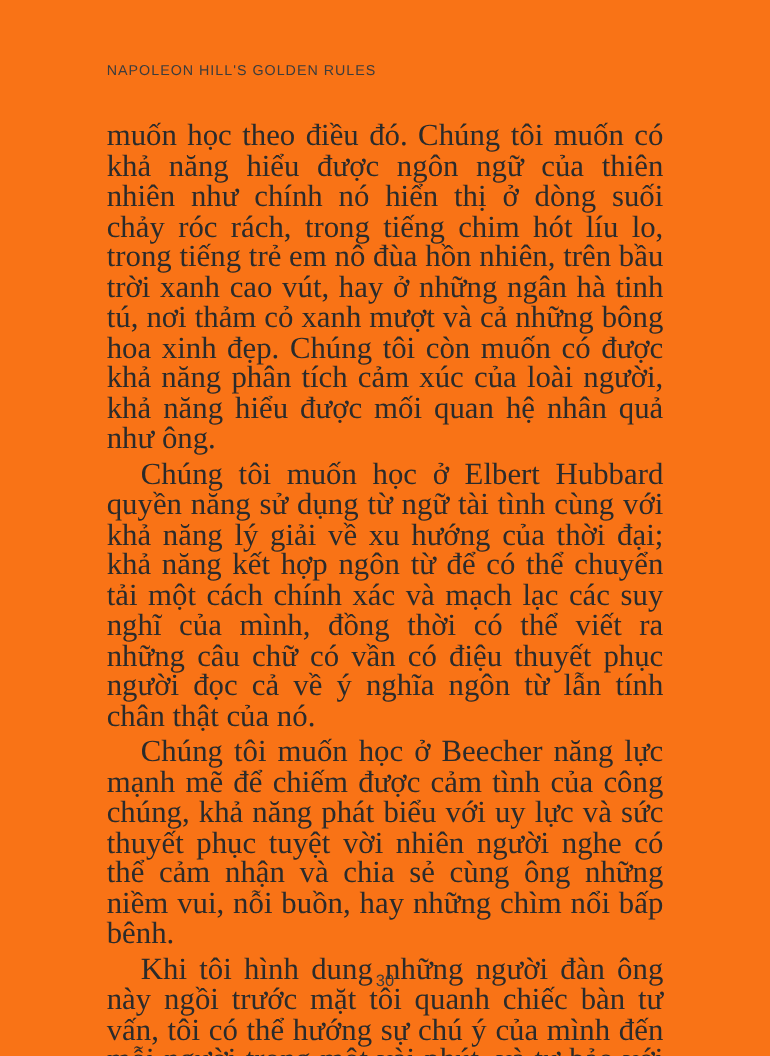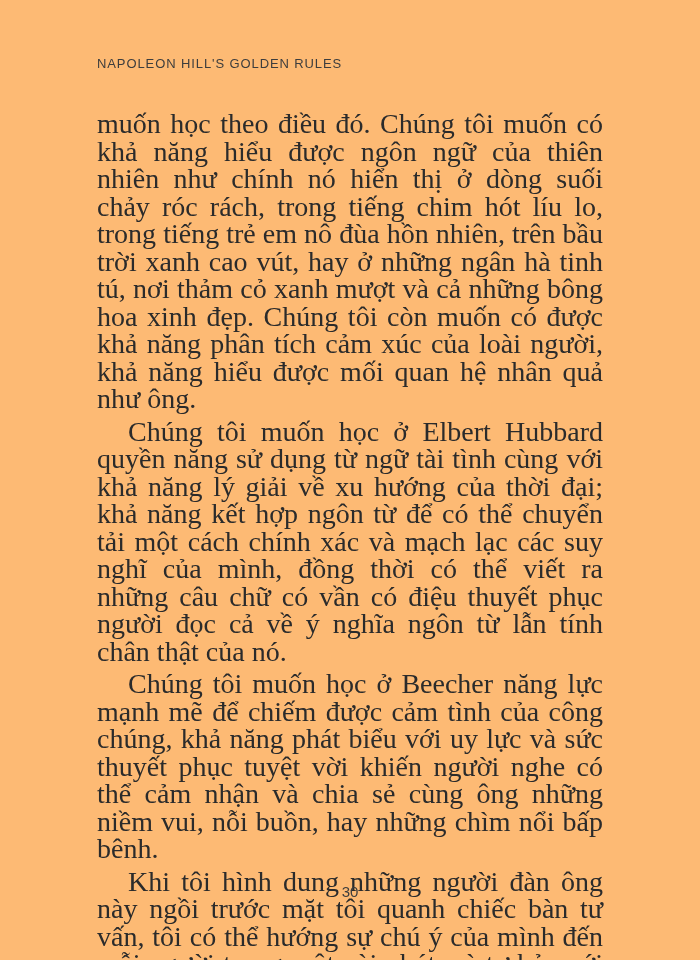--- a/index.html
+++ b/index.html
@@ -9,21 +9,21 @@
   body {
     width: 700px;
     height: 960px;
     background: #ffffff;
     position: relative;
     overflow: hidden;
   }
   .page {
     position: absolute;
     inset: 0;
-    background: #fdba74;
+    background: #f97316;
   }
   .running-head {
     position: absolute;
     left: 97px;
     top: 56px;
     font-family: "Liberation Sans", "DejaVu Sans", sans-serif;
     font-size: 13px;
     letter-spacing: 0.9px;
     color: #3d3d3d;
     white-space: nowrap;
@@ -62,19 +62,19 @@
 </head>
 <body>
 
 <div class="page">
 
   <div class="running-head">NAPOLEON HILL'S GOLDEN RULES</div>
 
   <div class="content">
     <p class="no-indent">muốn học theo điều đó. Chúng tôi muốn có khả năng hiểu được ngôn ngữ của thiên nhiên như chính nó hiển thị ở dòng suối chảy róc rách, trong tiếng chim hót líu lo, trong tiếng trẻ em nô đùa hồn nhiên, trên bầu trời xanh cao vút, hay ở những ngân hà tinh tú, nơi thảm cỏ xanh mượt và cả những bông hoa xinh đẹp. Chúng tôi còn muốn có được khả năng phân tích cảm xúc của loài người, khả năng hiểu được mối quan hệ nhân quả như ông.</p>
     <p>Chúng tôi muốn học ở Elbert Hubbard quyền năng sử dụng từ ngữ tài tình cùng với khả năng lý giải về xu hướng của thời đại; khả năng kết hợp ngôn từ để có thể chuyển tải một cách chính xác và mạch lạc các suy nghĩ của mình, đồng thời có thể viết ra những câu chữ có vần có điệu thuyết phục người đọc cả về ý nghĩa ngôn từ lẫn tính chân thật của nó.</p>
-    <p>Chúng tôi muốn học ở Beecher năng lực mạnh mẽ để chiếm được cảm tình của công chúng, khả năng phát biểu với uy lực và sức thuyết phục tuyệt vời khiến người nghe có thể cảm nhận và chia sẻ cùng ông những niềm vui, nỗi buồn, hay những chìm nổi bấp bênh.</p>
+    <p>Chúng tôi muốn học ở Beecher năng lực mạnh mẽ để chiếm được cảm tình của công chúng, khả năng phát biểu với uy lực và sức thuyết phục tuyệt vời nhiên người nghe có thể cảm nhận và chia sẻ cùng ông những niềm vui, nỗi buồn, hay những chìm nổi bấp bênh.</p>
     <p>Khi tôi hình dung những người đàn ông này ngồi trước mặt tôi quanh chiếc bàn tư vấn, tôi có thể hướng sự chú ý của mình đến mỗi người trong một vài phút, và tự bảo với bản thân rằng mình đang được thừa hưởng và phát triển các phẩm chất nổi bật từ những nhân vật ngồi trước mặt.</p>
   </div>
 
   <div class="folio">30</div>
 
 </div>
 
 </body></html>

